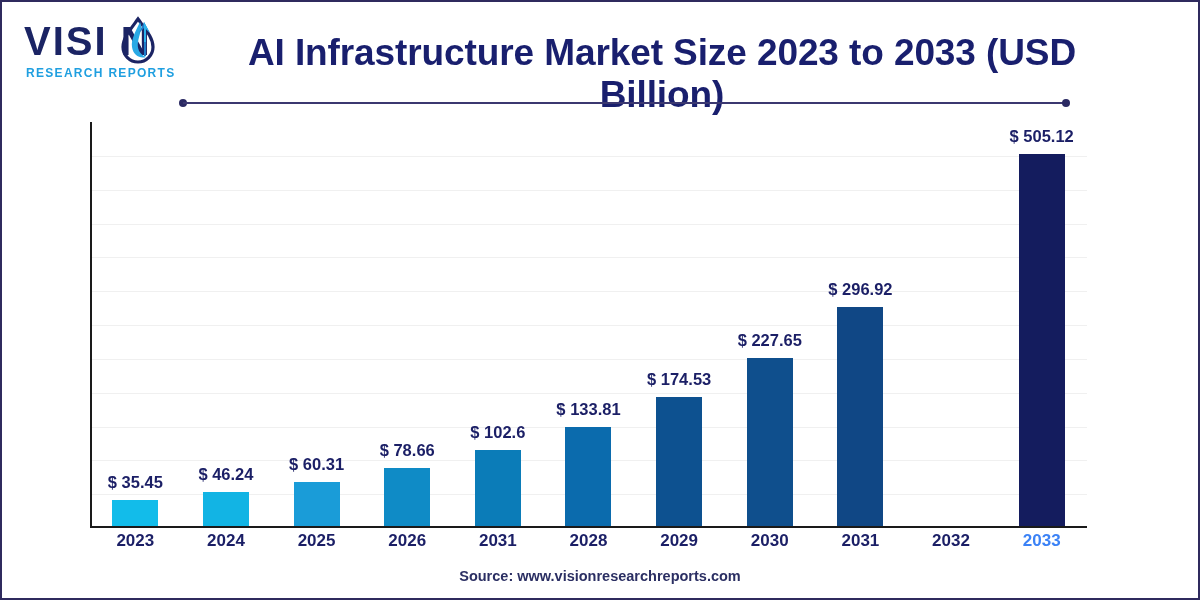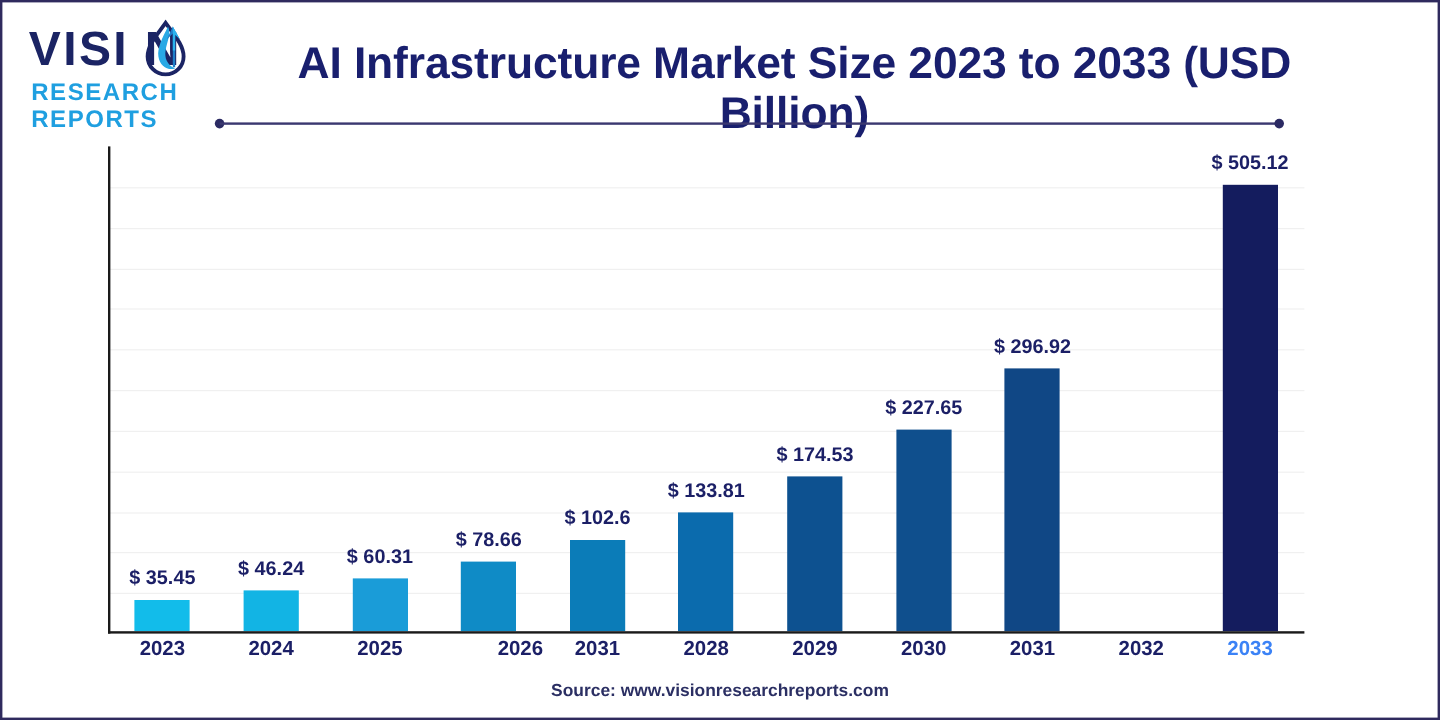--- a/index.html
+++ b/index.html
@@ -50,21 +50,21 @@
     position: absolute;
     left: 96px;
     top: -2px;
     width: 36px;
     height: 48px;
   }
   #logo-sub {
     position: absolute;
     left: 2px;
     top: 48px;
-    font-size: 20px;
+    font-size: 12px;
     font-weight: 700;
     letter-spacing: 1.3px;
     color: #1f9fe0;
     font-family: "Liberation Sans", sans-serif;
   }
 
   
   #chart-title {
     position: absolute;
     left: 210px;
@@ -287,21 +287,21 @@
           <div class="bar-label" style="bottom: 380px; color: rgb(27, 31, 102);">$ 505.12</div>
         </div>
       </div>
     <div id="x-axis"></div>
   </div>
 
   <div id="x-labels">
       <div class="x-tick" style="left: 0px; width: 90.6364px; color: rgb(27, 31, 102);">2023</div>
       <div class="x-tick" style="left: 90.6364px; width: 90.6364px; color: rgb(27, 31, 102);">2024</div>
       <div class="x-tick" style="left: 181.273px; width: 90.6364px; color: rgb(27, 31, 102);">2025</div>
-      <div class="x-tick" style="left: 271.909px; width: 90.6364px; color: rgb(27, 31, 102); text-align: right;">2026</div>
+      <div class="x-tick" style="left: 271.909px; width: 90.6364px; color: rgb(27, 31, 102);">2026</div>
       <div class="x-tick" style="left: 362.545px; width: 90.6364px; color: rgb(27, 31, 102);">2031</div>
       <div class="x-tick" style="left: 453.182px; width: 90.6364px; color: rgb(27, 31, 102);">2028</div>
       <div class="x-tick" style="left: 543.818px; width: 90.6364px; color: rgb(27, 31, 102);">2029</div>
       <div class="x-tick" style="left: 634.455px; width: 90.6364px; color: rgb(27, 31, 102);">2030</div>
       <div class="x-tick" style="left: 725.091px; width: 90.6364px; color: rgb(27, 31, 102);">2031</div>
       <div class="x-tick" style="left: 815.727px; width: 90.6364px; color: rgb(27, 31, 102);">2032</div>
       <div class="x-tick" style="left: 880px; width: 90.6364px; color: #3b82f6; text-align: right;">2033</div>
     </div>
 
   <div id="source">Source: www.visionresearchreports.com</div>

